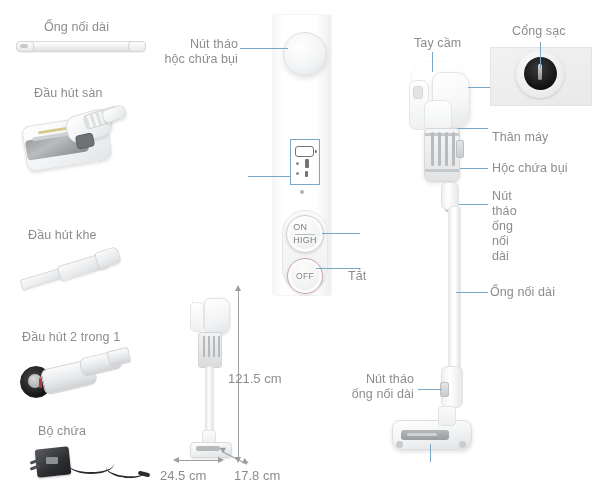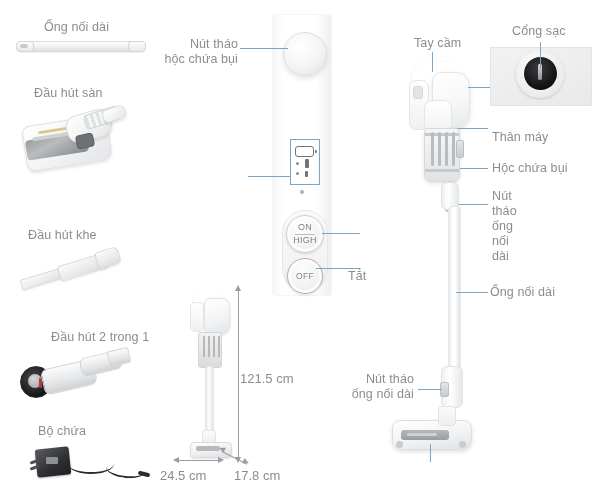--- a/index.html
+++ b/index.html
@@ -126,21 +126,21 @@
   .batt:after{
     content:"";position:absolute;right:-4px;top:30%;height:40%;width:2.5px;
     background:#6f7477;border-radius:0 2px 2px 0;
   }
   .led-dot{position:absolute;border-radius:50%;background:#8a8d90;}
   .led-bar{position:absolute;background:#6f7477;border-radius:1px;}
 
   .btn-round{
     position:absolute;border-radius:50%;
     display:flex;align-items:center;justify-content:center;
-    text-align:center;
+    text-align:left;
   }
   .btn-on{
     background:radial-gradient(circle at 40% 30%,#ffffff,#f1f2f3 60%,#e2e4e5);
     border:1px solid #cfd1d3;
     box-shadow:0 1px 3px rgba(0,0,0,.14), inset 0 0 0 3px #fdfdfd;
   }
   .btn-on .t{
     font-size:9px;color:#7c7f82;line-height:9px;letter-spacing:.2px;
   }
   .btn-on .t .hr{height:1px;background:#b9bcbe;margin:1.5px 2px;}
@@ -298,21 +298,21 @@
     <div class="fh-neck" style="left:62px;top:26px;width:16px;height:12px;transform:rotate(-12deg);background:#6f7174;border-color:#5d5f61;"></div>
   </div>
 
   <div class="lbl" style="left:28px;top:228px;">Đầu hút khe</div>
   <div class="art" style="left:14px;top:250px;width:120px;height:46px;">
     <div class="crevice" style="left:6px;top:22px;width:52px;height:9px;border-radius:2px 3px 3px 2px;transform:rotate(-17deg);"></div>
     <div class="crevice" style="left:44px;top:9px;width:48px;height:14px;border-radius:3px;transform:rotate(-17deg);"></div>
     <div class="crevice" style="left:82px;top:-1px;width:22px;height:16px;border-radius:4px 6px 6px 4px;transform:rotate(-17deg);"></div>
   </div>
 
-  <div class="lbl" style="left:22px;top:330px;margin-left:29px;">Đầu hút 2 trong 1</div>
+  <div class="lbl" style="left:22px;top:330px;">Đầu hút 2 trong 1</div>
   <div class="art" style="left:16px;top:352px;width:120px;height:52px;">
     <div class="twoin1-brush" style="left:4px;top:14px;width:30px;height:30px;"></div>
     <div style="position:absolute;left:12px;top:22px;width:14px;height:14px;border-radius:50%;background:radial-gradient(circle at 40% 35%,#d9dadb,#9b9c9e);"></div>
     <div style="position:absolute;left:23px;top:26px;width:3px;height:10px;background:#b03a3a;border-radius:1px;"></div>
     <div class="twoin1-barrel" style="left:26px;top:12px;width:52px;height:24px;transform:rotate(-13deg);"></div>
     <div class="twoin1-barrel" style="left:64px;top:2px;width:40px;height:17px;transform:rotate(-13deg);"></div>
     <div class="twoin1-barrel" style="left:92px;top:-3px;width:20px;height:14px;border-radius:3px;transform:rotate(-13deg);"></div>
   </div>
 
   <div class="lbl" style="left:38px;top:424px;">Bộ chứa</div>
@@ -429,21 +429,21 @@
     </div>
     <div class="sv-wand" style="left:19px;top:78px;width:7px;height:68px;"></div>
     <div style="position:absolute;left:16px;top:142px;width:12px;height:14px;border-radius:3px;background:linear-gradient(#fafbfb,#eceeef);border:1px solid #e2e4e5;"></div>
     <div class="sv-head" style="left:4px;top:154px;width:40px;height:14px;"></div>
     <div style="position:absolute;left:10px;top:158px;width:24px;height:5px;background:#b7b9bb;border-radius:2px;"></div>
   </div>
 
   <div class="dimline v" style="left:238px;top:290px;height:168px;"></div>
   <div class="arw up" style="left:234.5px;top:285px;"></div>
   <div class="arw dn" style="left:234.5px;top:457px;"></div>
-  <div class="dim" style="left:240px;top:371px;">121.5 cm</div>
+  <div class="dim" style="left:228px;top:371px;">121.5 cm</div>
 
   <div class="dimline h" style="left:178px;top:460px;width:42px;"></div>
   <div class="arw lt" style="left:173px;top:456.5px;"></div>
   <div class="arw rt" style="left:218px;top:456.5px;"></div>
   <div class="dim" style="left:160px;top:468px;">24.5 cm</div>
 
   <div class="dimline h" style="left:222px;top:451px;width:28px;transform:rotate(27deg);transform-origin:left center;"></div>
   <div class="arw lt" style="left:219px;top:446px;transform:rotate(27deg);"></div>
   <div class="arw rt" style="left:243px;top:459px;transform:rotate(27deg);"></div>
   <div class="dim" style="left:234px;top:468px;">17.8 cm</div>

